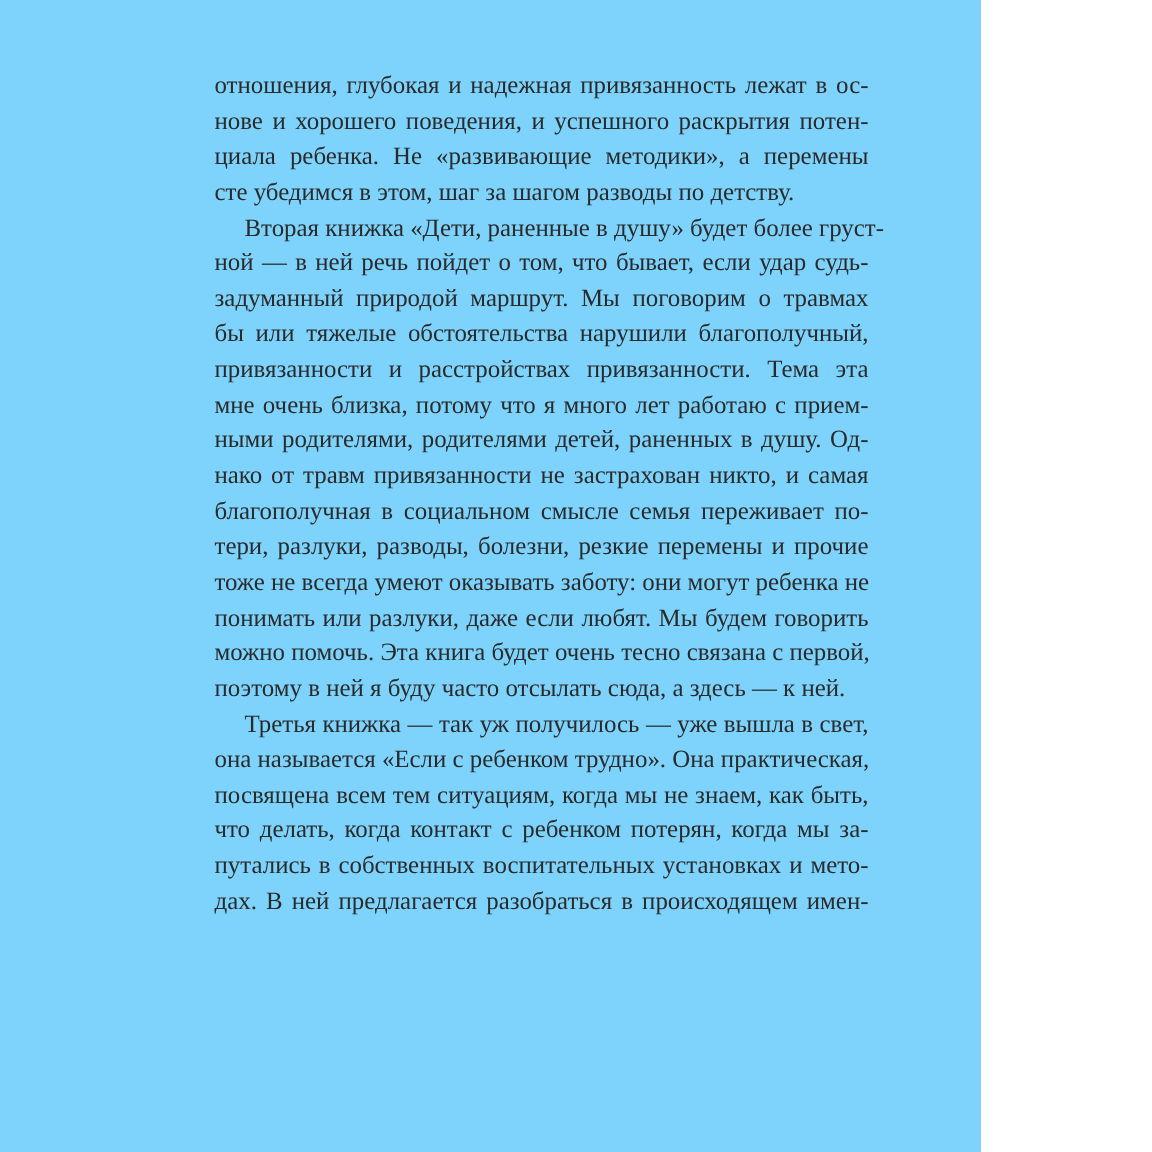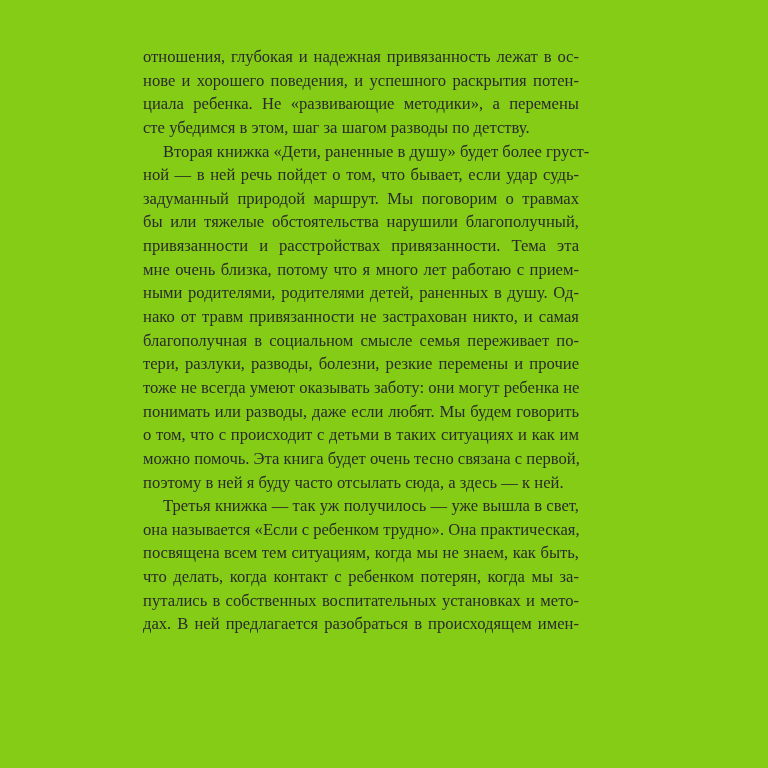--- a/index.html
+++ b/index.html
@@ -9,22 +9,22 @@
     }
     body {
       width: 768px;
       height: 768px;
       position: relative;
       overflow: hidden;
     }
     .page {
       position: absolute;
       left: 0; top: 0;
-      width: 768px; height: 768px;
-      background: #84cc16;
+      width: 654px; height: 768px;
+      background: #7dd3fc;
     }
     .text-block {
       position: absolute;
       left: 143px;
       top: 45px;
       width: 436px;
       font-family: "Liberation Serif", "DejaVu Serif", serif;
       font-size: 16.6px;
       line-height: 23.65px;
       color: #2a2a2a;
@@ -73,22 +73,21 @@
       <span class="line">ной — в ней речь пойдет о том, что бывает, если удар судь-</span>
       <span class="line">задуманный природой маршрут. Мы поговорим о травмах</span>
       <span class="line">бы или тяжелые обстоятельства нарушили благополучный,</span>
       <span class="line">привязанности и расстройствах привязанности. Тема эта</span>
       <span class="line">мне очень близка, потому что я много лет работаю с прием-</span>
       <span class="line">ными родителями, родителями детей, раненных в душу. Од-</span>
       <span class="line">нако от травм привязанности не застрахован никто, и самая</span>
       <span class="line">благополучная в социальном смысле семья переживает по-</span>
       <span class="line">тери, разлуки, разводы, болезни, резкие перемены и прочие</span>
       <span class="line">тоже не всегда умеют оказывать заботу: они могут ребенка не</span>
-      <span class="line">понимать или разводы, даже если любят. Мы будем говорить</span>
-      <span class="line">о том, что с происходит с детьми в таких ситуациях и как им</span>
+      <span class="line">понимать или разлуки, даже если любят. Мы будем говорить</span>
       <span class="line">можно помочь. Эта книга будет очень тесно связана с первой,</span>
       <span class="line last">поэтому в ней я буду часто отсылать сюда, а здесь — к ней.</span>
     </div>
 
     <div>
       <span class="line indent">Третья книжка — так уж получилось — уже вышла в свет,</span>
       <span class="line">она называется «Если с ребенком трудно». Она практическая,</span>
       <span class="line">посвящена всем тем ситуациям, когда мы не знаем, как быть,</span>
       <span class="line">что делать, когда контакт с ребенком потерян, когда мы за-</span>
       <span class="line">путались в собственных воспитательных установках и мето-</span>

